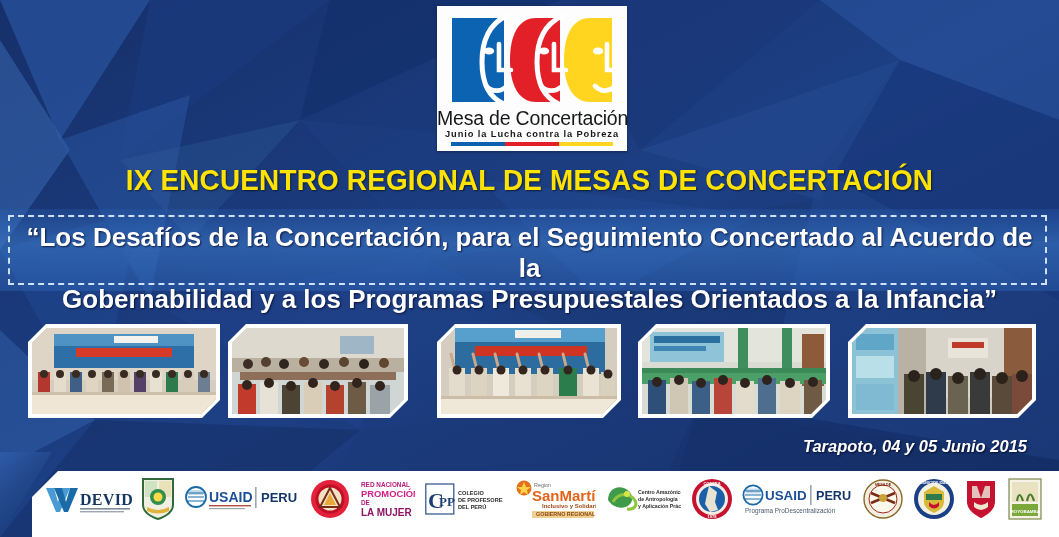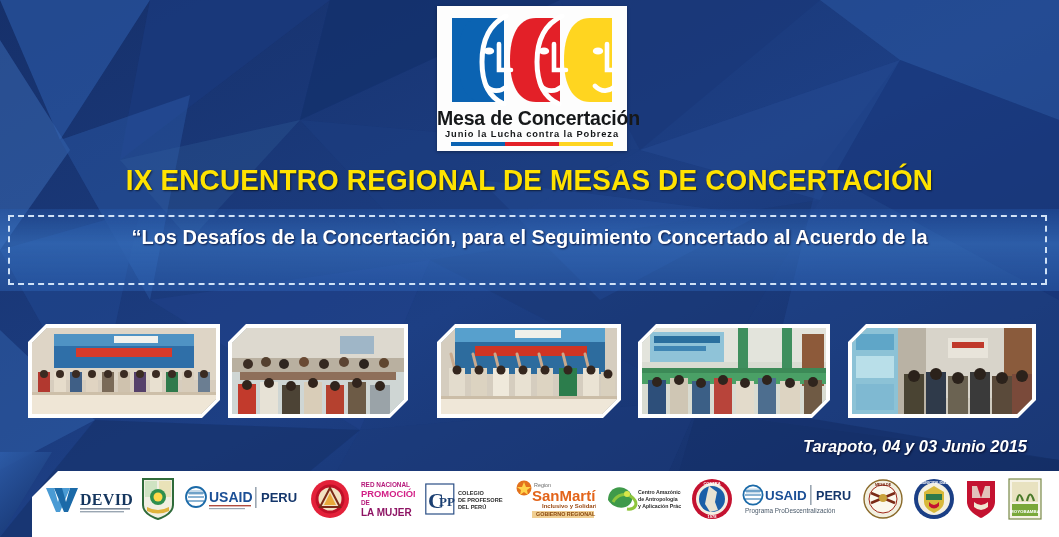--- a/index.html
+++ b/index.html
@@ -37,21 +37,21 @@
   .logo-faces {
     position: absolute;
     left: 13px; top: 8px;
     width: 164px; height: 92px;
   }
   .logo-title {
     position: absolute;
     left: 0; right: 0; top: 101px;
     text-align: center;
     font-size: 19.5px;
-    font-weight: bold;
+    font-weight: normal;
     color: #16181a;
     letter-spacing: -0.2px;
     white-space: nowrap;
   }
   .logo-sub {
     position: absolute;
     left: 0; right: 0; top: 123px;
     text-align: center;
     font-size: 9.3px;
     font-weight: bold;
@@ -101,21 +101,21 @@
     width: 1039px; height: 70px;
     border: 2px dashed #cfe1f6;
     box-sizing: border-box;
   }
   .sub-text {
     position: absolute;
     left: 14px; right: 14px;
     top: 222px;
     text-align: center;
     color: #ffffff;
-    font-size: 20px;
+    font-size: 26px;
     font-weight: bold;
     line-height: 31px;
     text-shadow: 1px 1px 2px rgba(0,0,30,.7);
   }
 
   
   .photo {
     position: absolute;
     top: 324px;
     height: 86px;
@@ -268,20 +268,21 @@
         <i style="background:#ffd520"></i>
     </div>
   </div>
 
   <div class="main-title">IX ENCUENTRO REGIONAL DE MESAS DE CONCERTACIÓN</div>
 
   <div class="sub-band"></div>
   <div class="sub-dash"></div>
   <div class="sub-text">
     <div>“Los Desafíos de la Concertación, para el Seguimiento Concertado al Acuerdo de la</div>
+    <div>Gobernabilidad y a los Programas Presupuestales Orientados a la Infancia”</div>
   </div>
 
   <div class="photo" style="left:28px;  width:184px;">
     <div class="inner">
       <svg viewBox="0 0 184 86" preserveAspectRatio="none">
         <rect width="184" height="86" fill="#d7cdbe"></rect>
         <rect y="0" width="184" height="52" fill="#ded5c6"></rect>
         <rect x="22" y="6" width="140" height="34" fill="#2f6fa8"></rect>
         <rect x="22" y="6" width="140" height="12" fill="#4f93c4"></rect>
         <rect x="44" y="20" width="96" height="9" fill="#d83a2a"></rect>
@@ -466,21 +467,21 @@
             <circle cx="84" cy="46" r="6"></circle>
             <circle cx="106" cy="50" r="6"></circle>
           <circle cx="128" cy="46" r="6"></circle>
             <circle cx="150" cy="50" r="6"></circle>
             <circle cx="170" cy="48" r="6"></circle>
         </g>
       </svg>
     </div>
   </div>
 
-  <div class="date-text">Tarapoto, 04 y 03 Junio 2015</div>
+  <div class="date-text">Tarapoto, 04 y 05 Junio 2015</div>
 
   <div class="footer-bar">
     <div class="footer-inner">
 
       <div class="flogo fl-pad">
         <svg width="88" height="34" viewBox="0 0 88 34">
           <path d="M2 6 L10 6 L14 20 L18 6 L26 6 L16 30 L12 30 Z" fill="#4a9bd4"></path>
           <path d="M10 6 L18 6 L22 20 L26 6 L34 6 L24 30 L20 30 Z" fill="#1b6aa8"></path>
           <text x="36" y="23" font-family="Liberation Serif, serif" font-size="16" font-weight="bold" fill="#15365e" letter-spacing="0.3">DEVIDA</text>
           <rect x="36" y="26" width="50" height="1.6" fill="#7c8a99"></rect>

